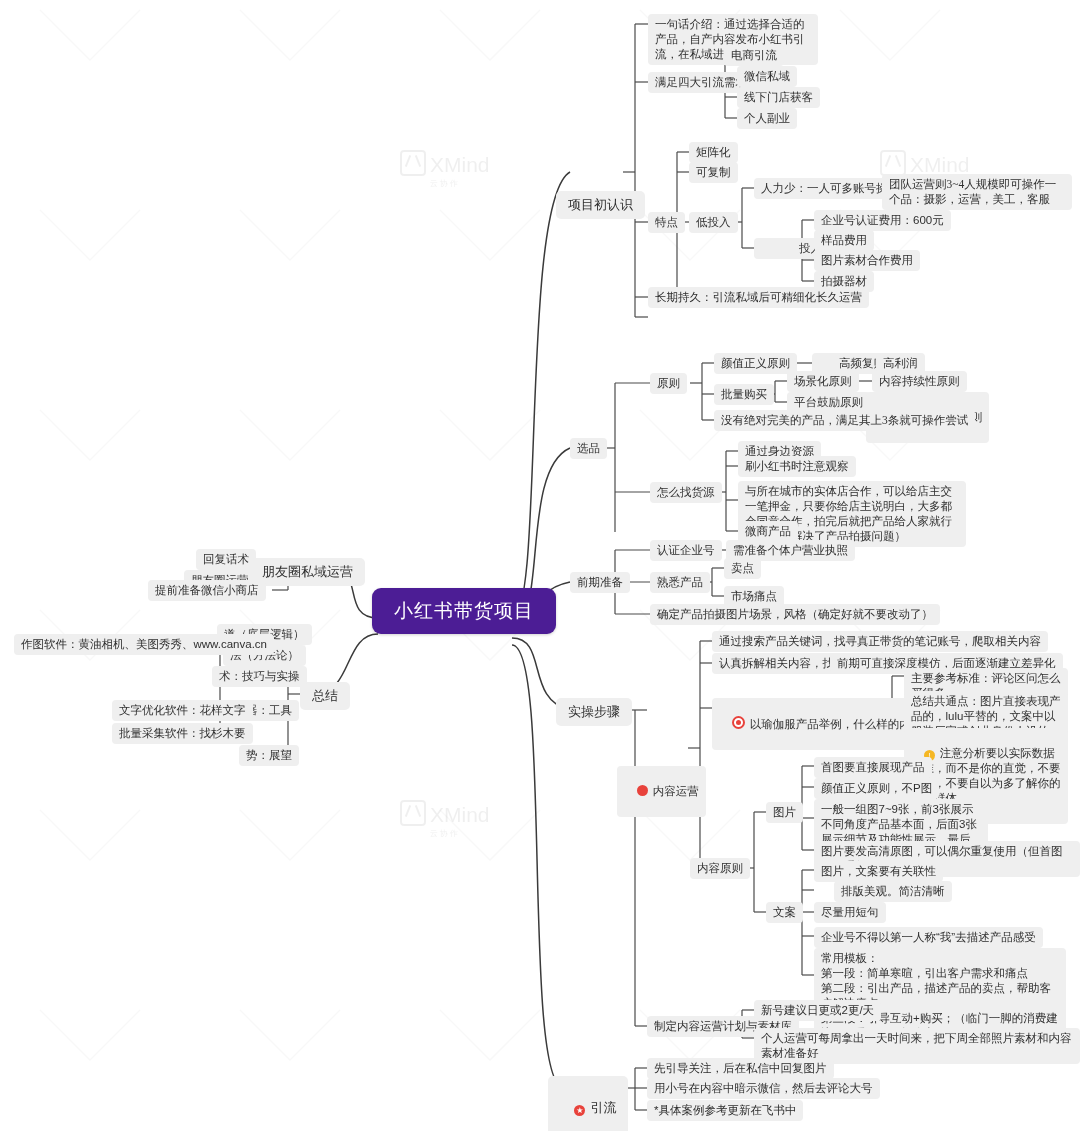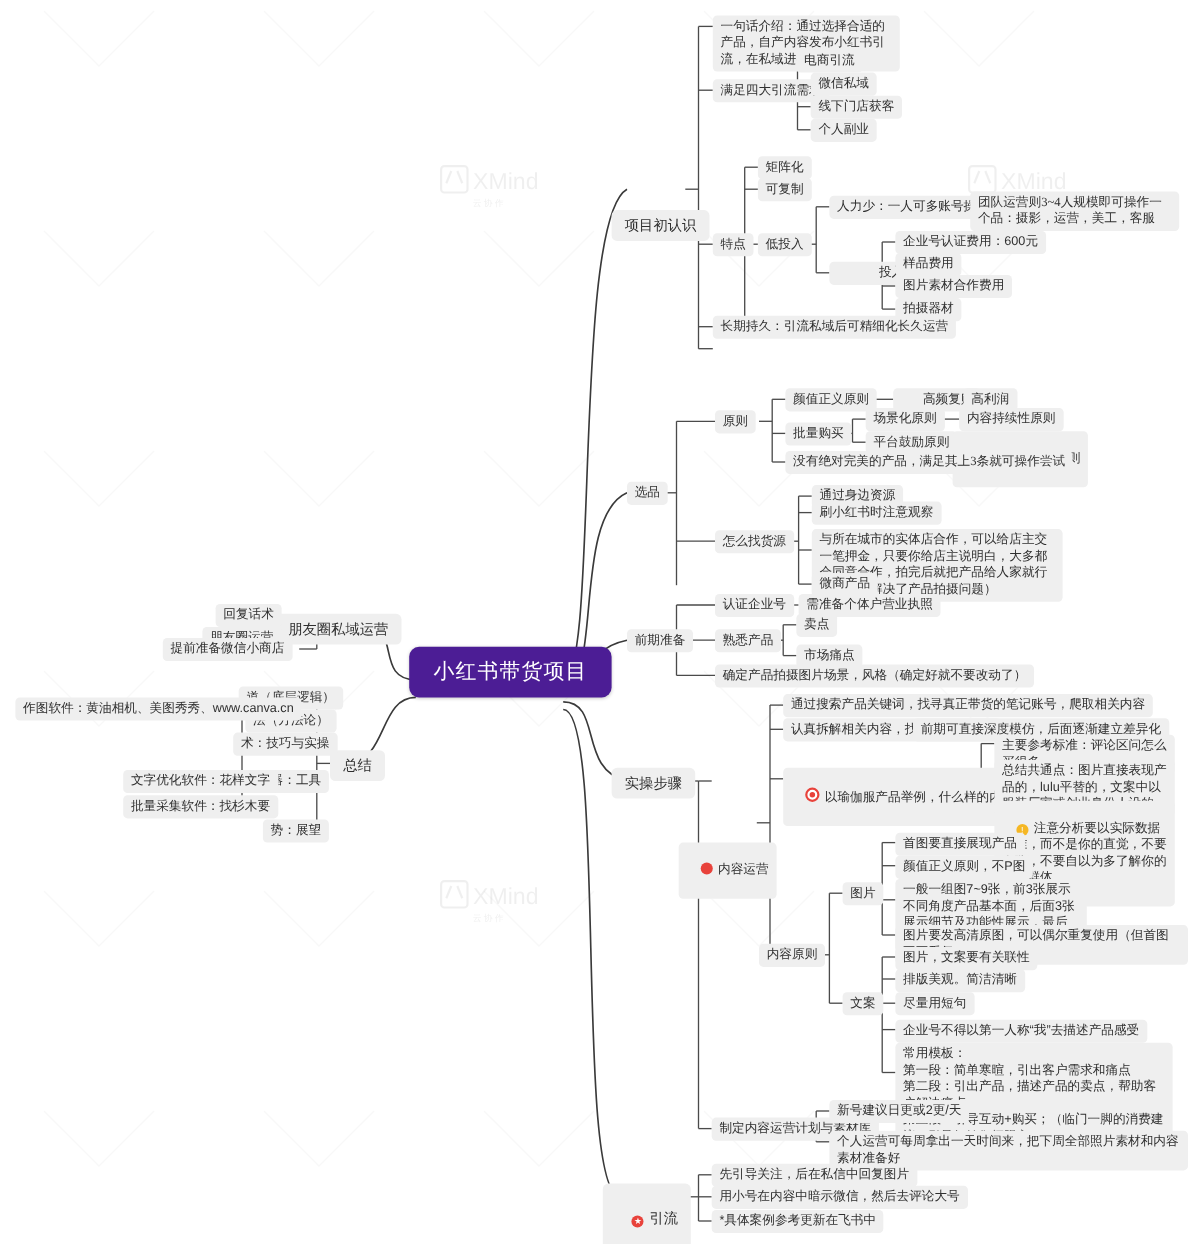--- a/index.html
+++ b/index.html
@@ -326,21 +326,21 @@
   <div class="node" style="left:690px;top:858px;">内容原则</div>
 
   <div class="node" style="left:766px;top:802px;">图片</div>
   <div class="node" style="left:814px;top:757px;">首图要直接展现产品</div>
   <div class="node" style="left:814px;top:778px;">颜值正义原则，不P图</div>
   <div class="node" style="left:814px;top:799px;width:174px;">一般一组图7~9张，前3张展示不同角度产品基本面，后面3张展示细节及功能性展示，最后可以有用户反馈</div>
   <div class="node" style="left:814px;top:841px;">图片要发高清原图，可以偶尔重复使用（但首图不要重复）</div>
 
   <div class="node" style="left:766px;top:902px;">文案</div>
   <div class="node" style="left:814px;top:861px;">图片，文案要有关联性</div>
-  <div class="node" style="left:814px;top:881px;">排版美观。简洁清晰</div>
+  <div class="node" style="left:834px;top:881px;">排版美观。简洁清晰</div>
   <div class="node" style="left:814px;top:902px;">尽量用短句</div>
   <div class="node" style="left:814px;top:927px;">企业号不得以第一人称“我”去描述产品感受</div>
   <div class="node" style="left:814px;top:948px;width:252px;">常用模板：
 第一段：简单寒暄，引出客户需求和痛点
 第二段：引出产品，描述产品的卖点，帮助客户解决痛点
 第三段：引导互动+购买；（临门一脚的消费建议，引导姐妹们闭眼入）</div>
 
   <div class="node" style="left:647px;top:1016px;">制定内容运营计划与素材库</div>
   <div class="node" style="left:754px;top:1000px;">新号建议日更或2更/天</div>
   <div class="node" style="left:754px;top:1028px;">个人运营可每周拿出一天时间来，把下周全部照片素材和内容素材准备好</div>

